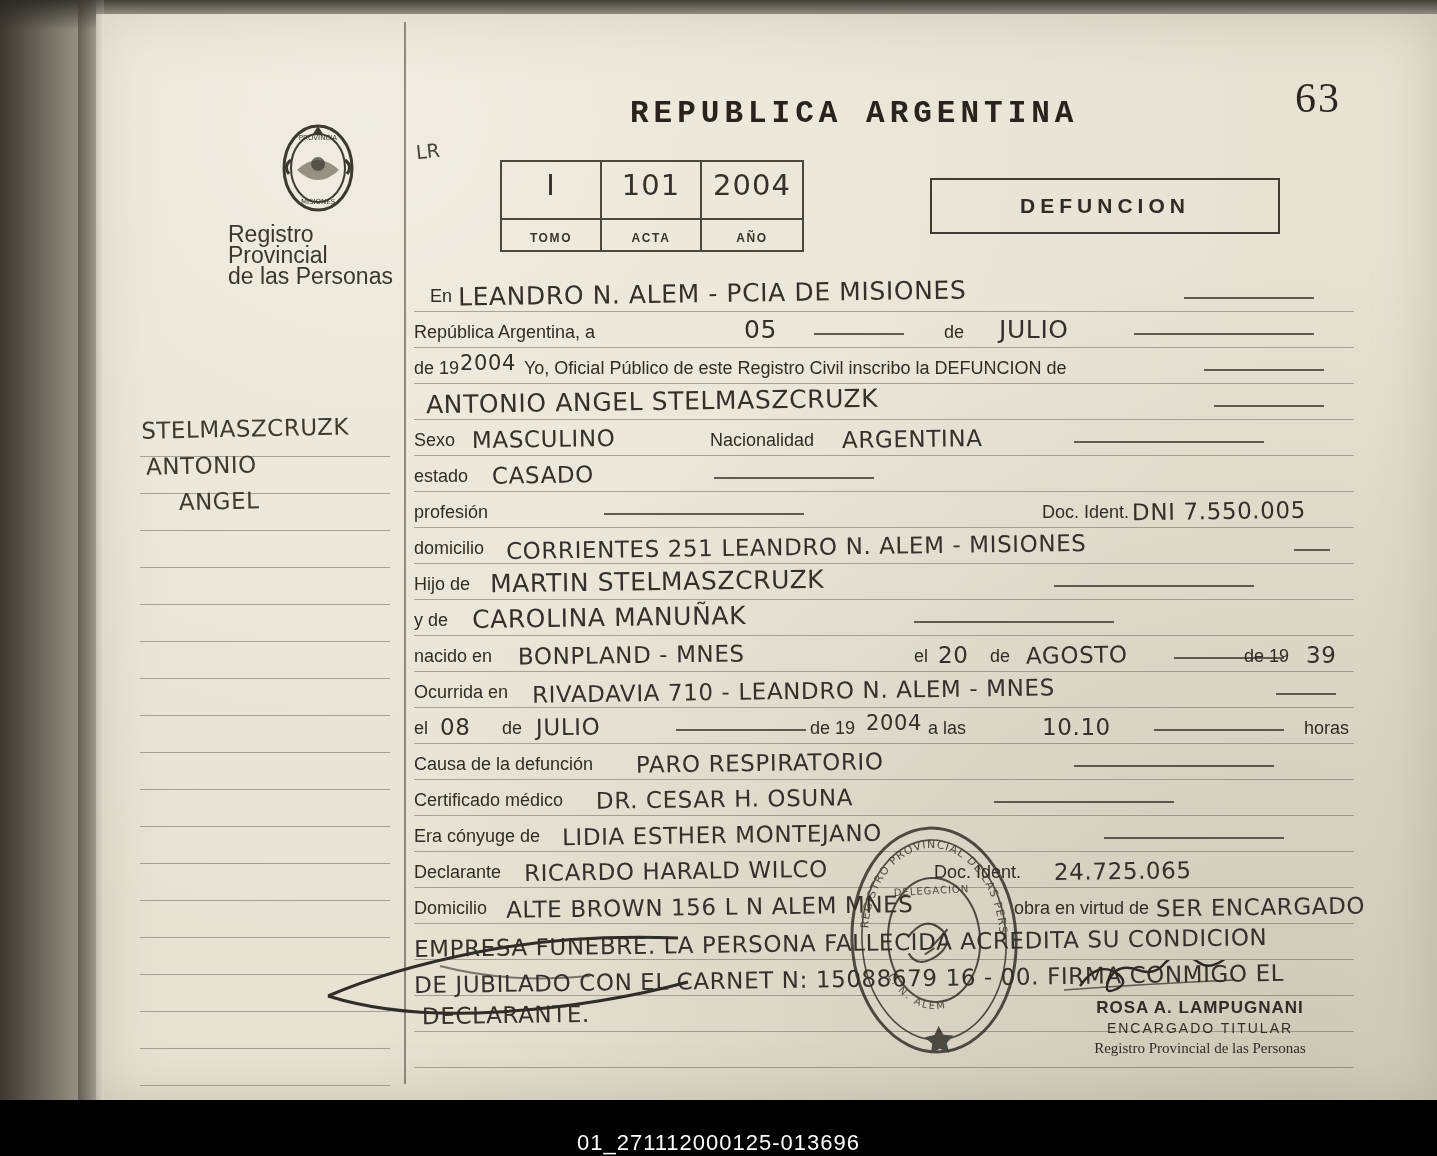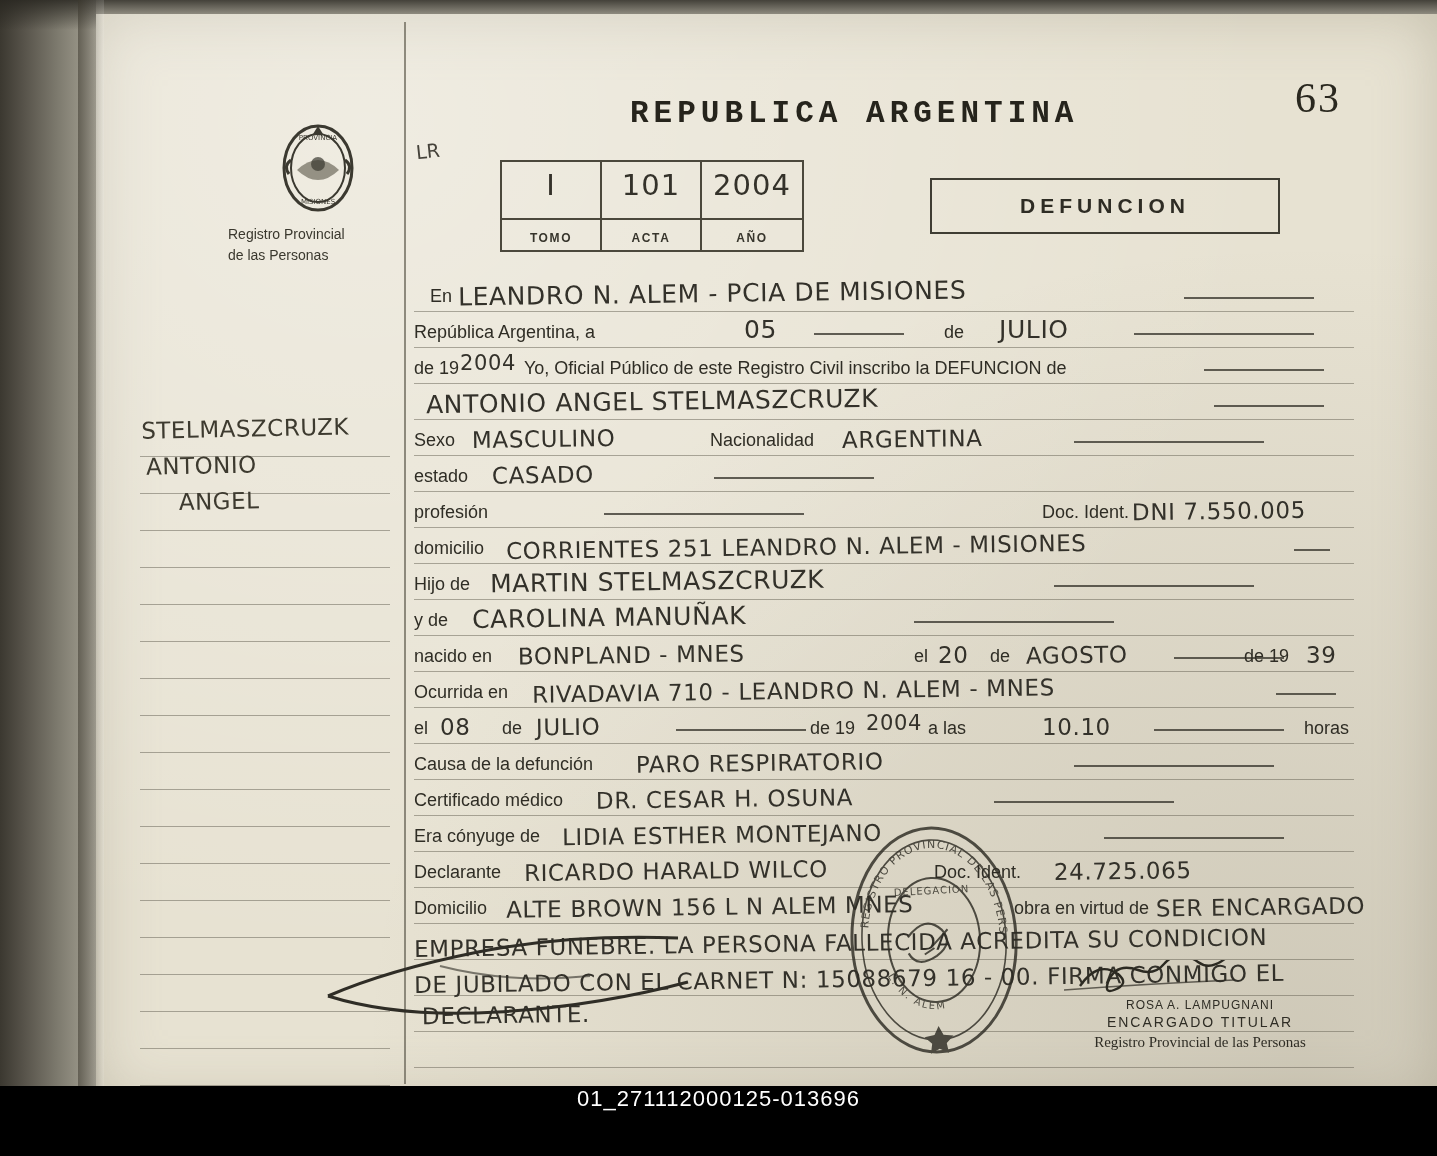--- a/index.html
+++ b/index.html
@@ -52,25 +52,25 @@
   }
   .crease {
     position: absolute;
     left: 78px; top: 0; width: 26px; height: 1102px;
     background: linear-gradient(90deg, rgba(60,56,46,.55), rgba(255,255,255,.12));
   }
 
   
   .caption-bar {
     position: absolute;
-    left: 0; bottom: 0; width: 100%; height: 70px;
+    left: 0; bottom: 0; width: 100%; height: 56px;
     background: #000;
     color: #fff;
     display: flex;
-    align-items: flex-start;
+    align-items: flex-end;
     justify-content: center;
     letter-spacing: 1px;
     font-size: 22px;
     font-family: "Liberation Sans", sans-serif;
   }
 
   
   .v-rule {
     position: absolute;
     left: 404px; top: 22px;
@@ -121,21 +121,21 @@
 
   
   .crest-wrap { position: absolute; left: 228px; top: 120px; width: 180px; text-align: left; }
   .crest {
     width: 86px; height: 96px; margin: 0 auto;
     position: relative;
   }
   .crest svg { display:block; }
   .crest-caption {
     margin-top: 8px;
-    font-size: 14px;
+    font-size: 23px;
     color: #3a382e;
     line-height: 21px;
     font-family: "Liberation Sans", sans-serif;
   }
 
   
   .tbox {
     position: absolute;
     left: 500px; top: 160px;
     width: 300px; height: 88px;
@@ -234,21 +234,21 @@
   
   .sig-block {
     position: absolute;
     left: 1040px; top: 960px;
     width: 320px;
     text-align: center;
     color: #2f2d25;
   }
   .sig-scribble { height: 34px; }
   .sig-name {
-    font-size: 12px; font-weight: normal; letter-spacing: 1px;
+    font-size: 17px; font-weight: bold; letter-spacing: 1px;
   }
   .sig-role { font-size: 14px; letter-spacing: 2px; margin-top: 2px; }
   .sig-org { font-size: 15px; margin-top: 4px; font-family: "Liberation Serif", serif; }
 
   
   .flourish { position: absolute; left: 320px; top: 930px; width: 380px; height: 110px; }
 </style>
 </head>
 <body>
 

